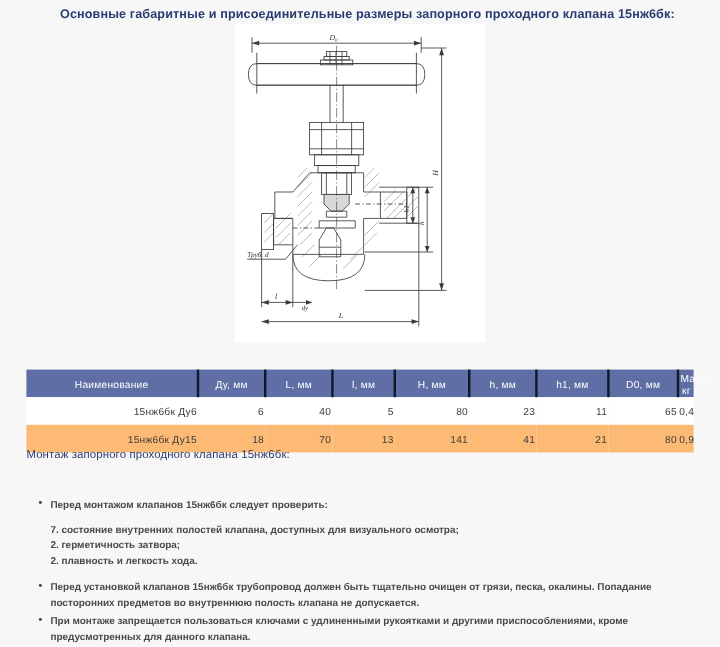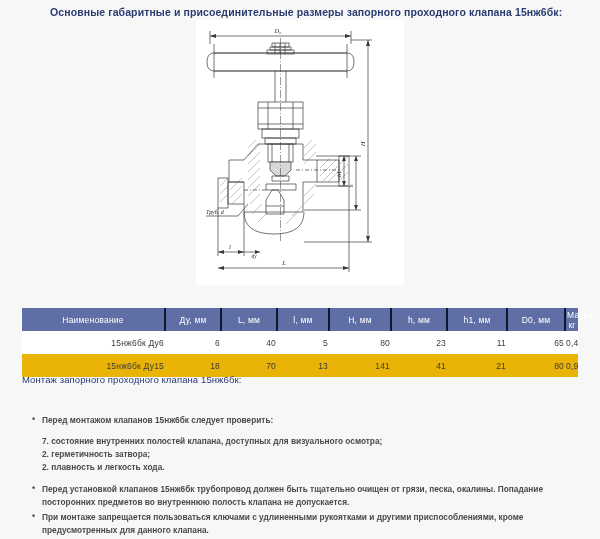--- a/index.html
+++ b/index.html
@@ -65,21 +65,21 @@
   }
   table.spec-table th:last-child { border-right: none; }
   table.spec-table td {
     font-size: 8.5px;
     color: #3c3c3c;
     height: 21px;
     text-align: right;
     letter-spacing: 0.2px;
   }
   table.spec-table tr.row-odd td { background: #ffffff; }
-  table.spec-table tr.row-even td { background: #eab308; }
+  table.spec-table tr.row-even td { background: #fdba74; }
 
   
   .mount-title {
     position: absolute;
     left: 22px;
     top: 374px;
     font-size: 9.5px;
     font-weight: normal;
     color: #2a3b72;
     letter-spacing: 0.1px;

